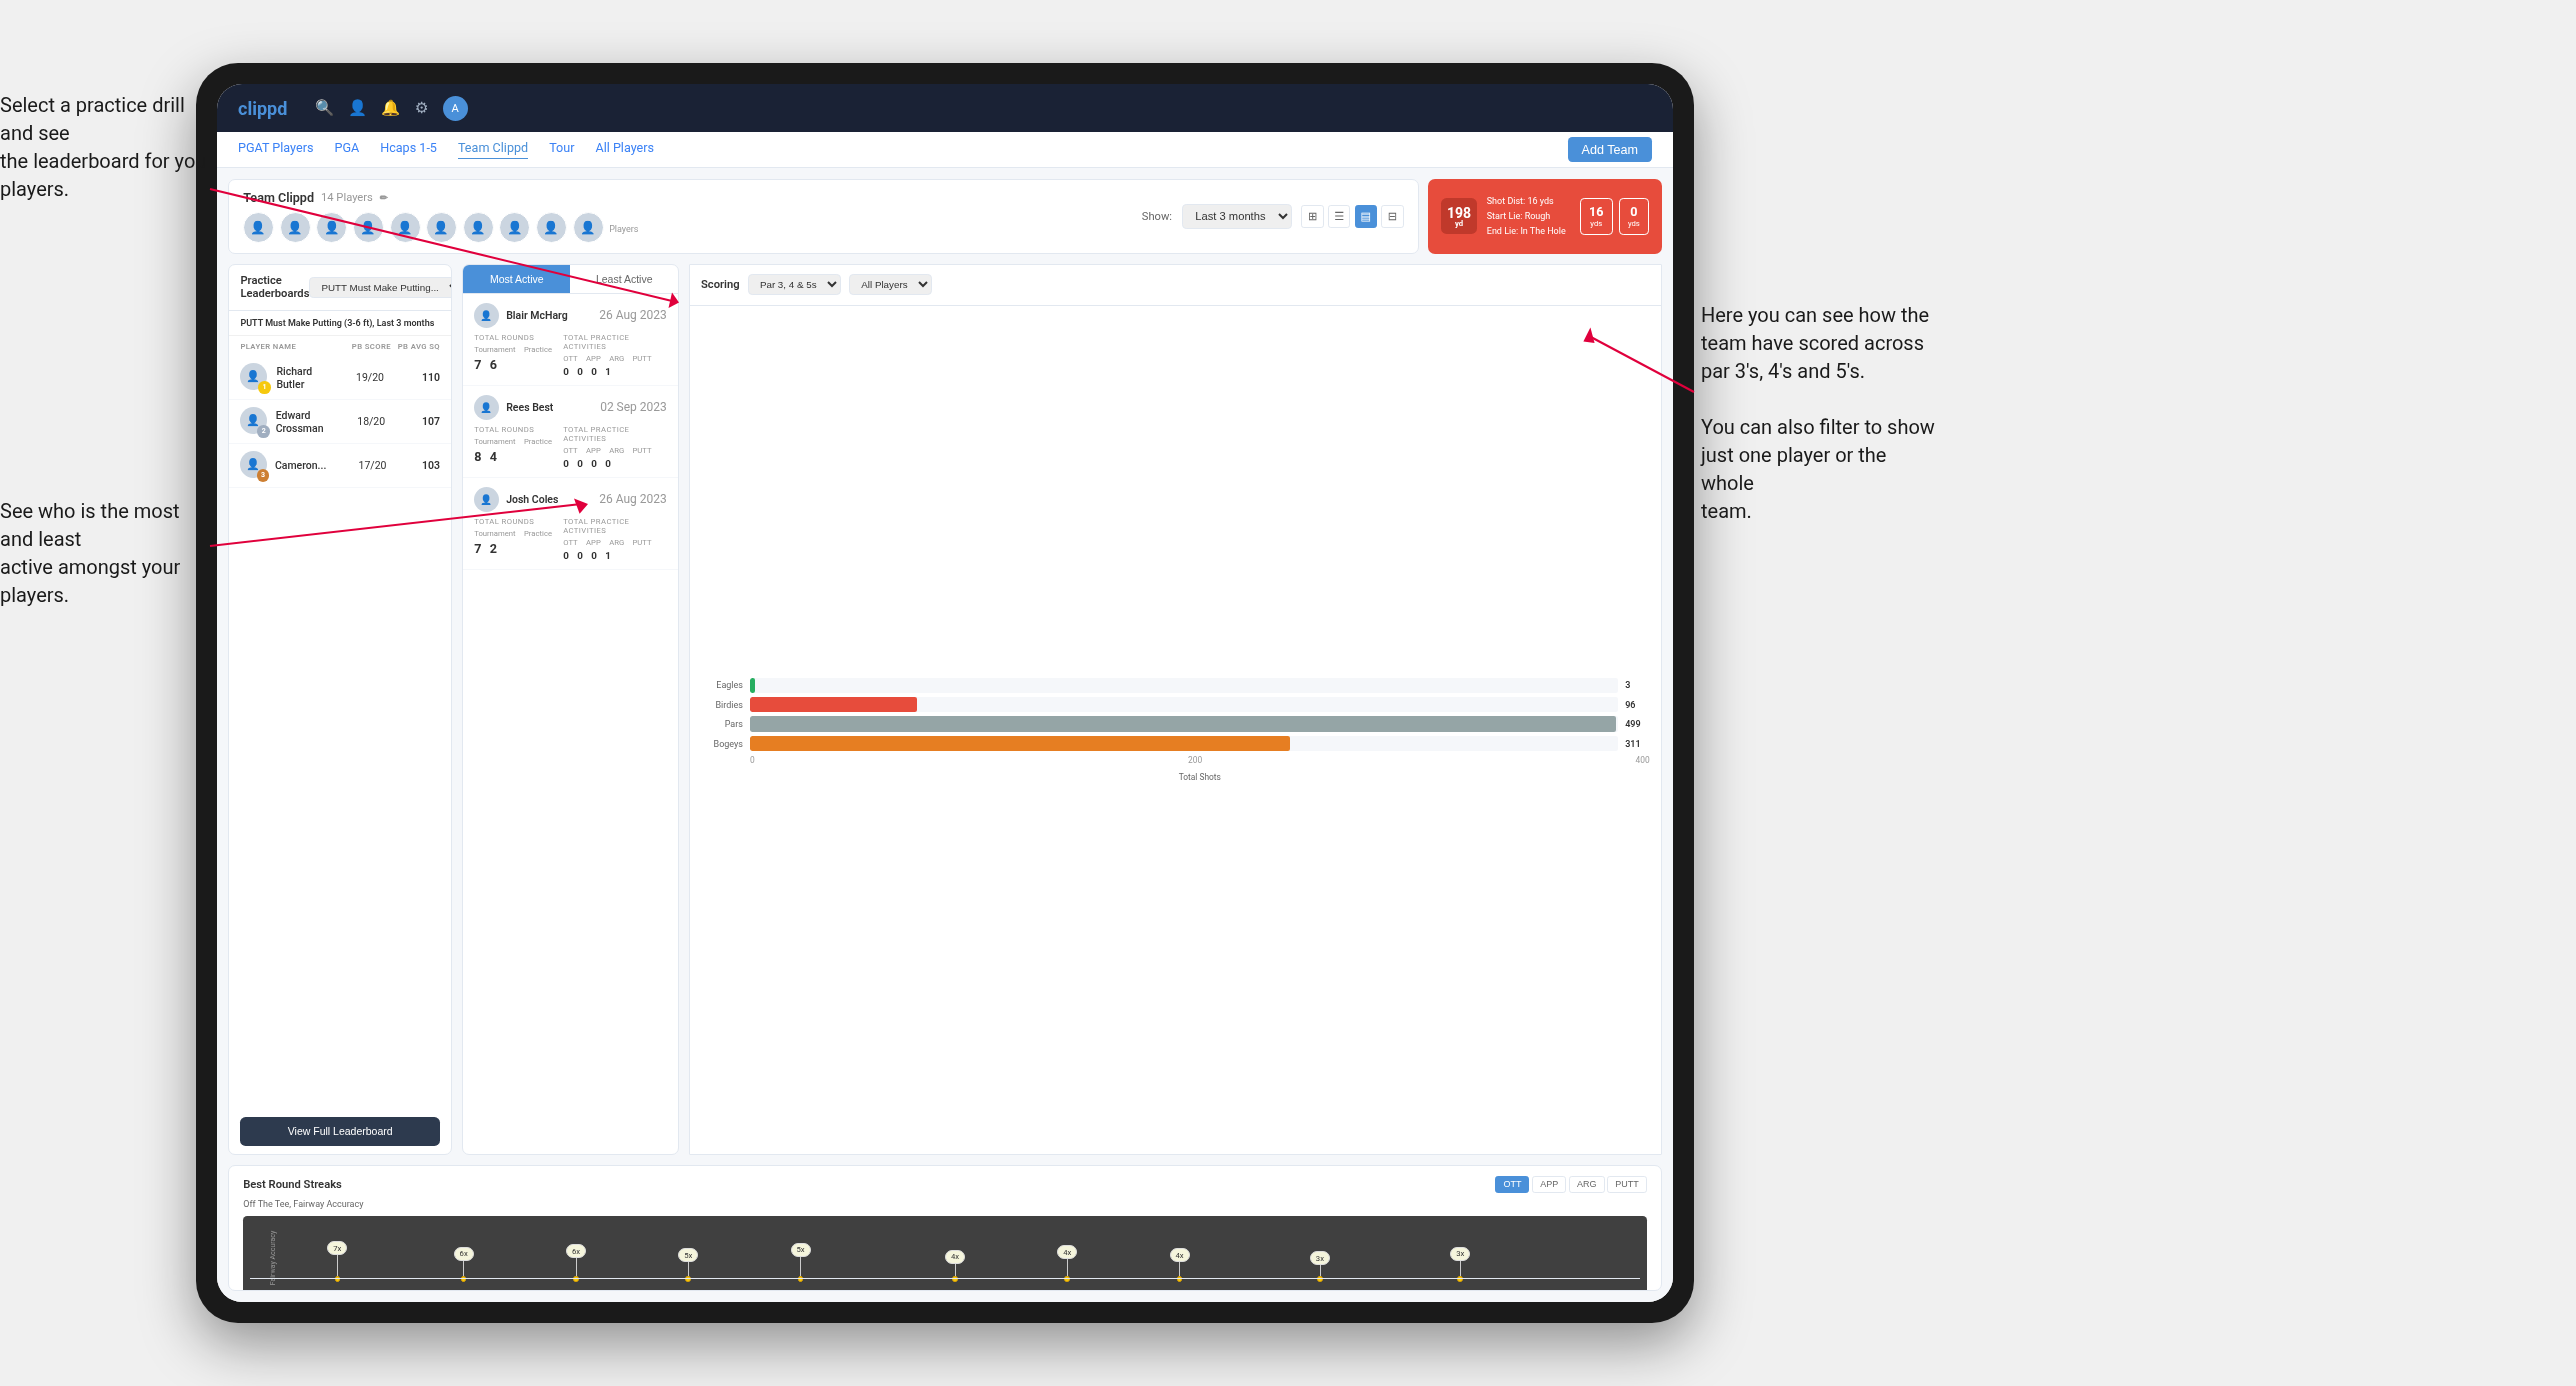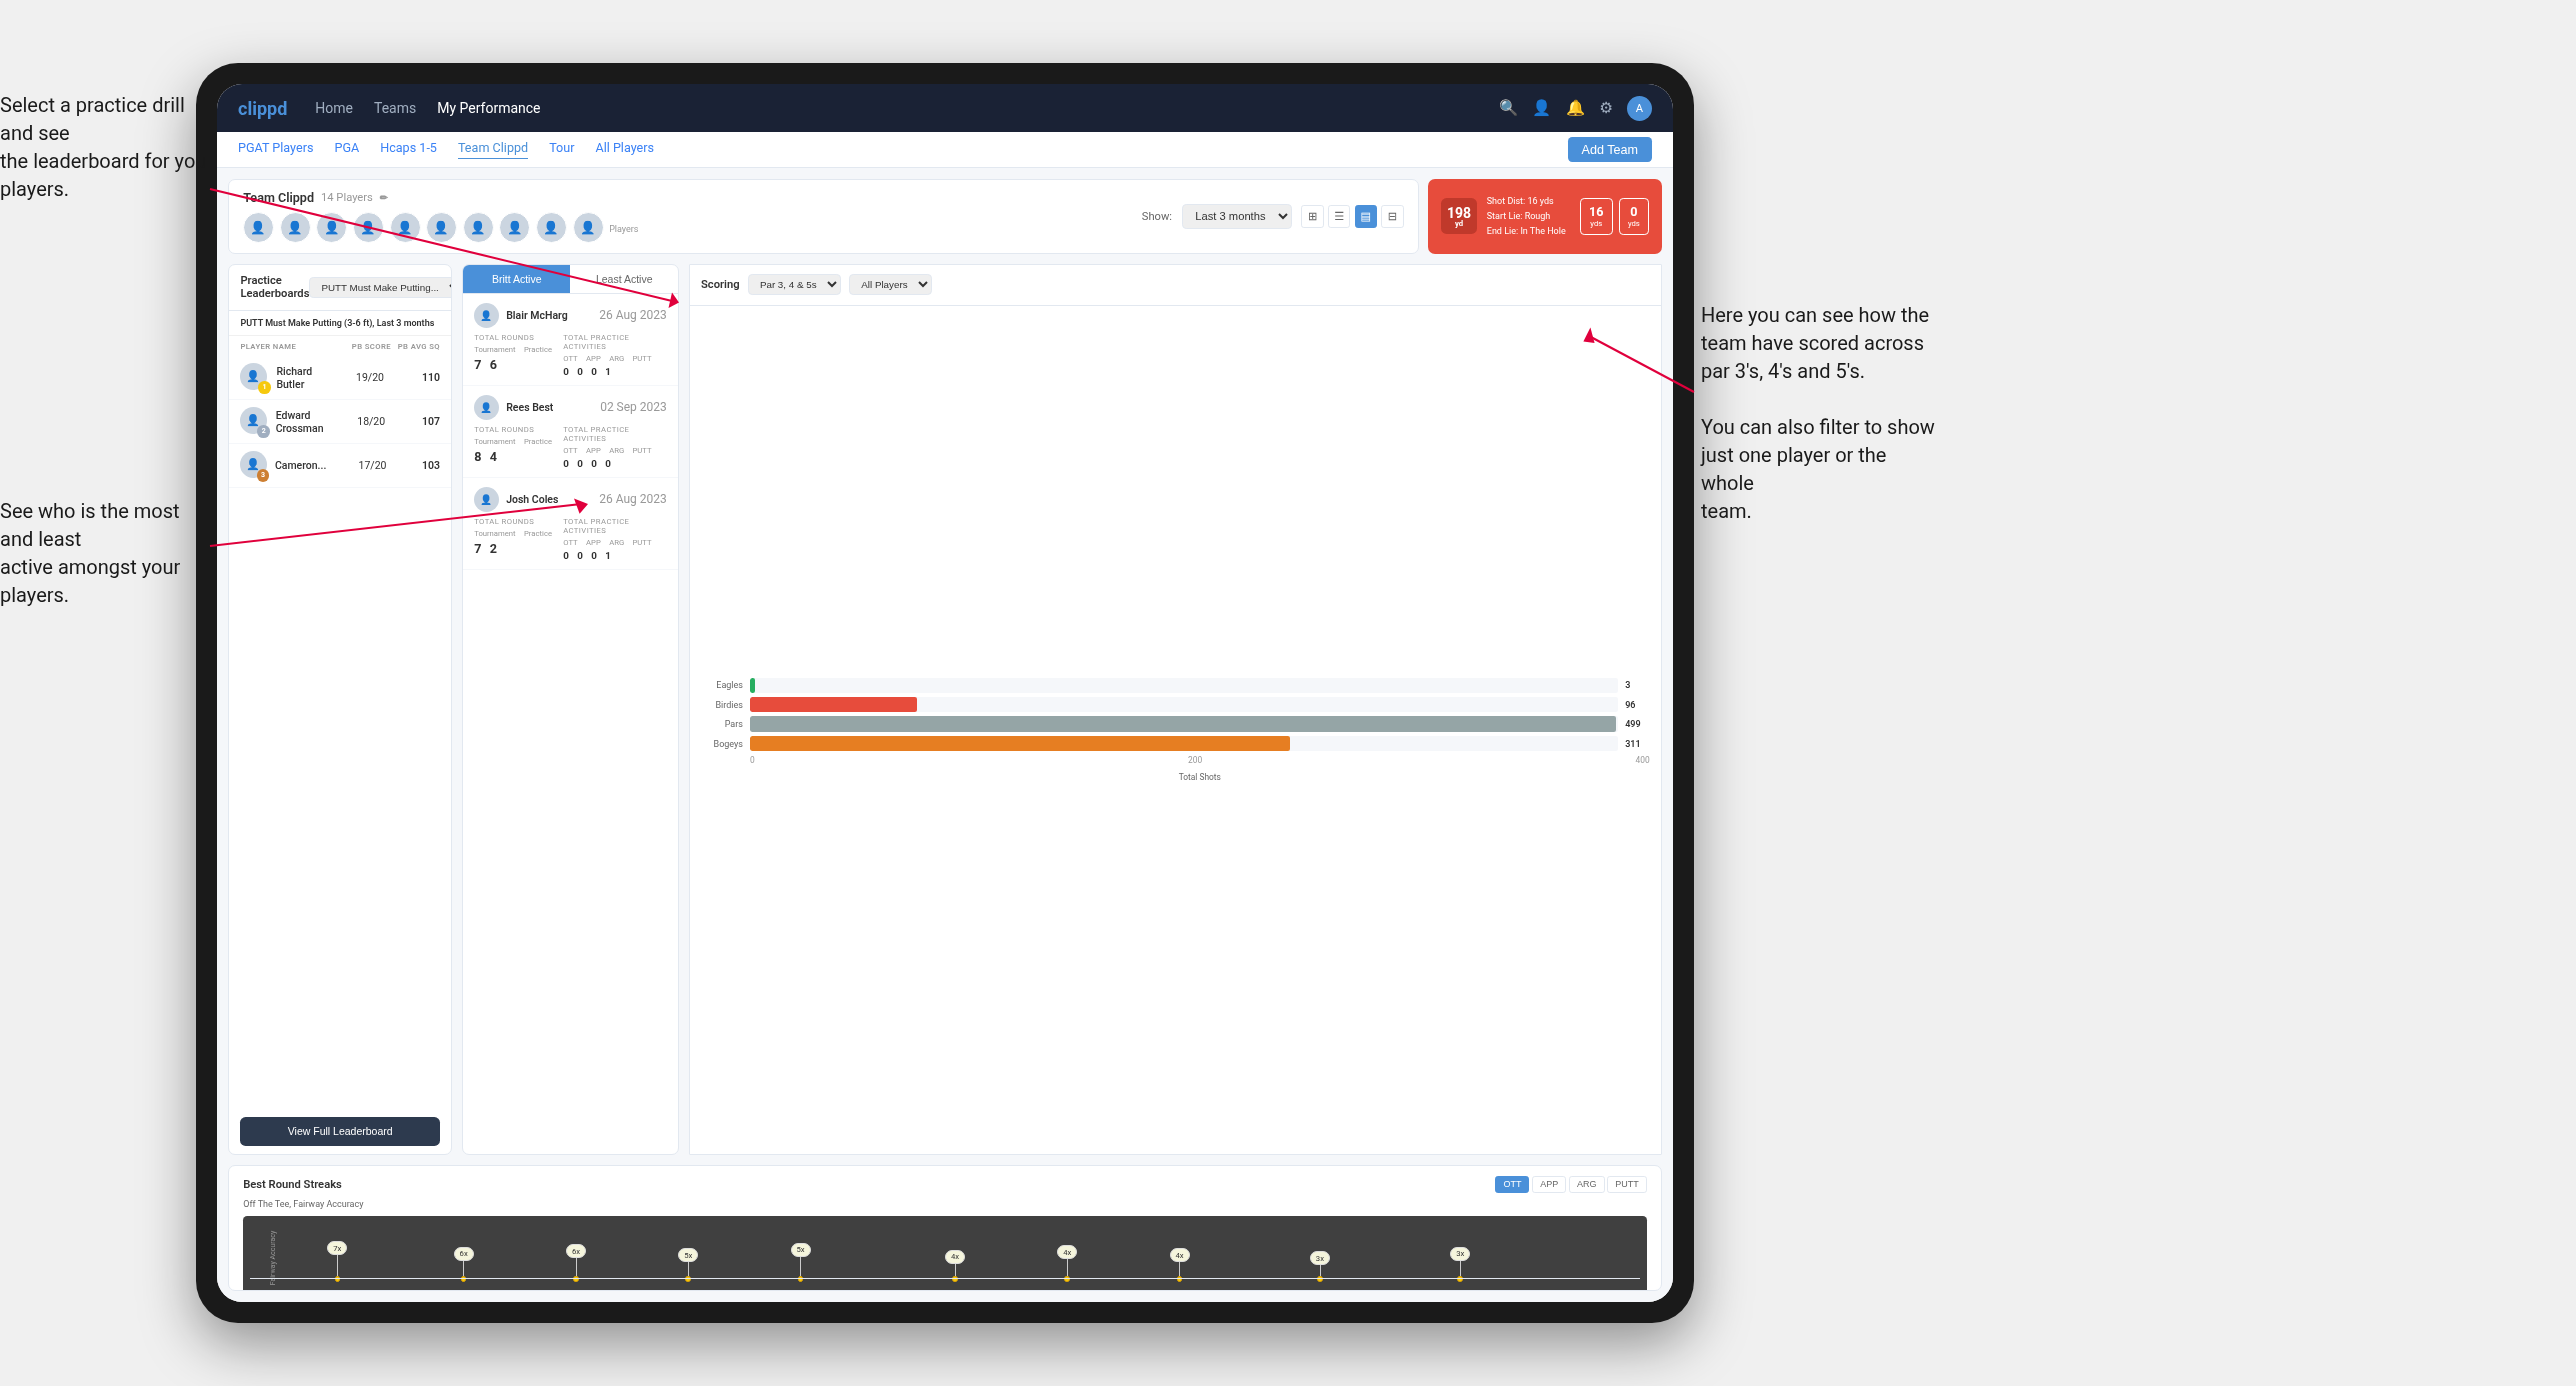--- a/index.html
+++ b/index.html
@@ -644,25 +644,20 @@
     }
   </style>
 </head>
 <body>
 
 <div class="tablet-frame">
   <div class="tablet-screen">
 
     <div class="top-nav">
       <div class="nav-logo">clippd</div>
-      <div class="nav-links">
-        <span class="nav-link">Home</span>
-        <span class="nav-link">Teams</span>
-        <span class="nav-link active">My Performance</span>
-      </div>
       <div class="nav-icons">
         <span class="nav-icon">🔍</span>
         <span class="nav-icon">👤</span>
         <span class="nav-icon">🔔</span>
         <span class="nav-icon">⚙</span>
         <div class="nav-avatar">A</div>
       </div>
     </div>
 
     <div class="sub-nav">
@@ -786,21 +781,21 @@
               <span class="lb-player-name">Cameron...</span>
               <span class="lb-pb-score">17/20</span>
               <span class="lb-avg-sq">103</span>
             </div>
           </div>
           <button class="view-full-btn">View Full Leaderboard</button>
         </div>
 
         <div class="active-card">
           <div class="tab-buttons">
-            <button class="tab-btn active">Britt Active</button>
+            <button class="tab-btn active">Most Active</button>
             <button class="tab-btn">Least Active</button>
           </div>
           <div class="active-list">
 
             <div class="active-item">
               <div class="active-item-header">
                 <div class="active-avatar">👤</div>
                 <span class="active-name">Blair McHarg</span>
                 <span class="active-date">26 Aug 2023</span>
               </div>

